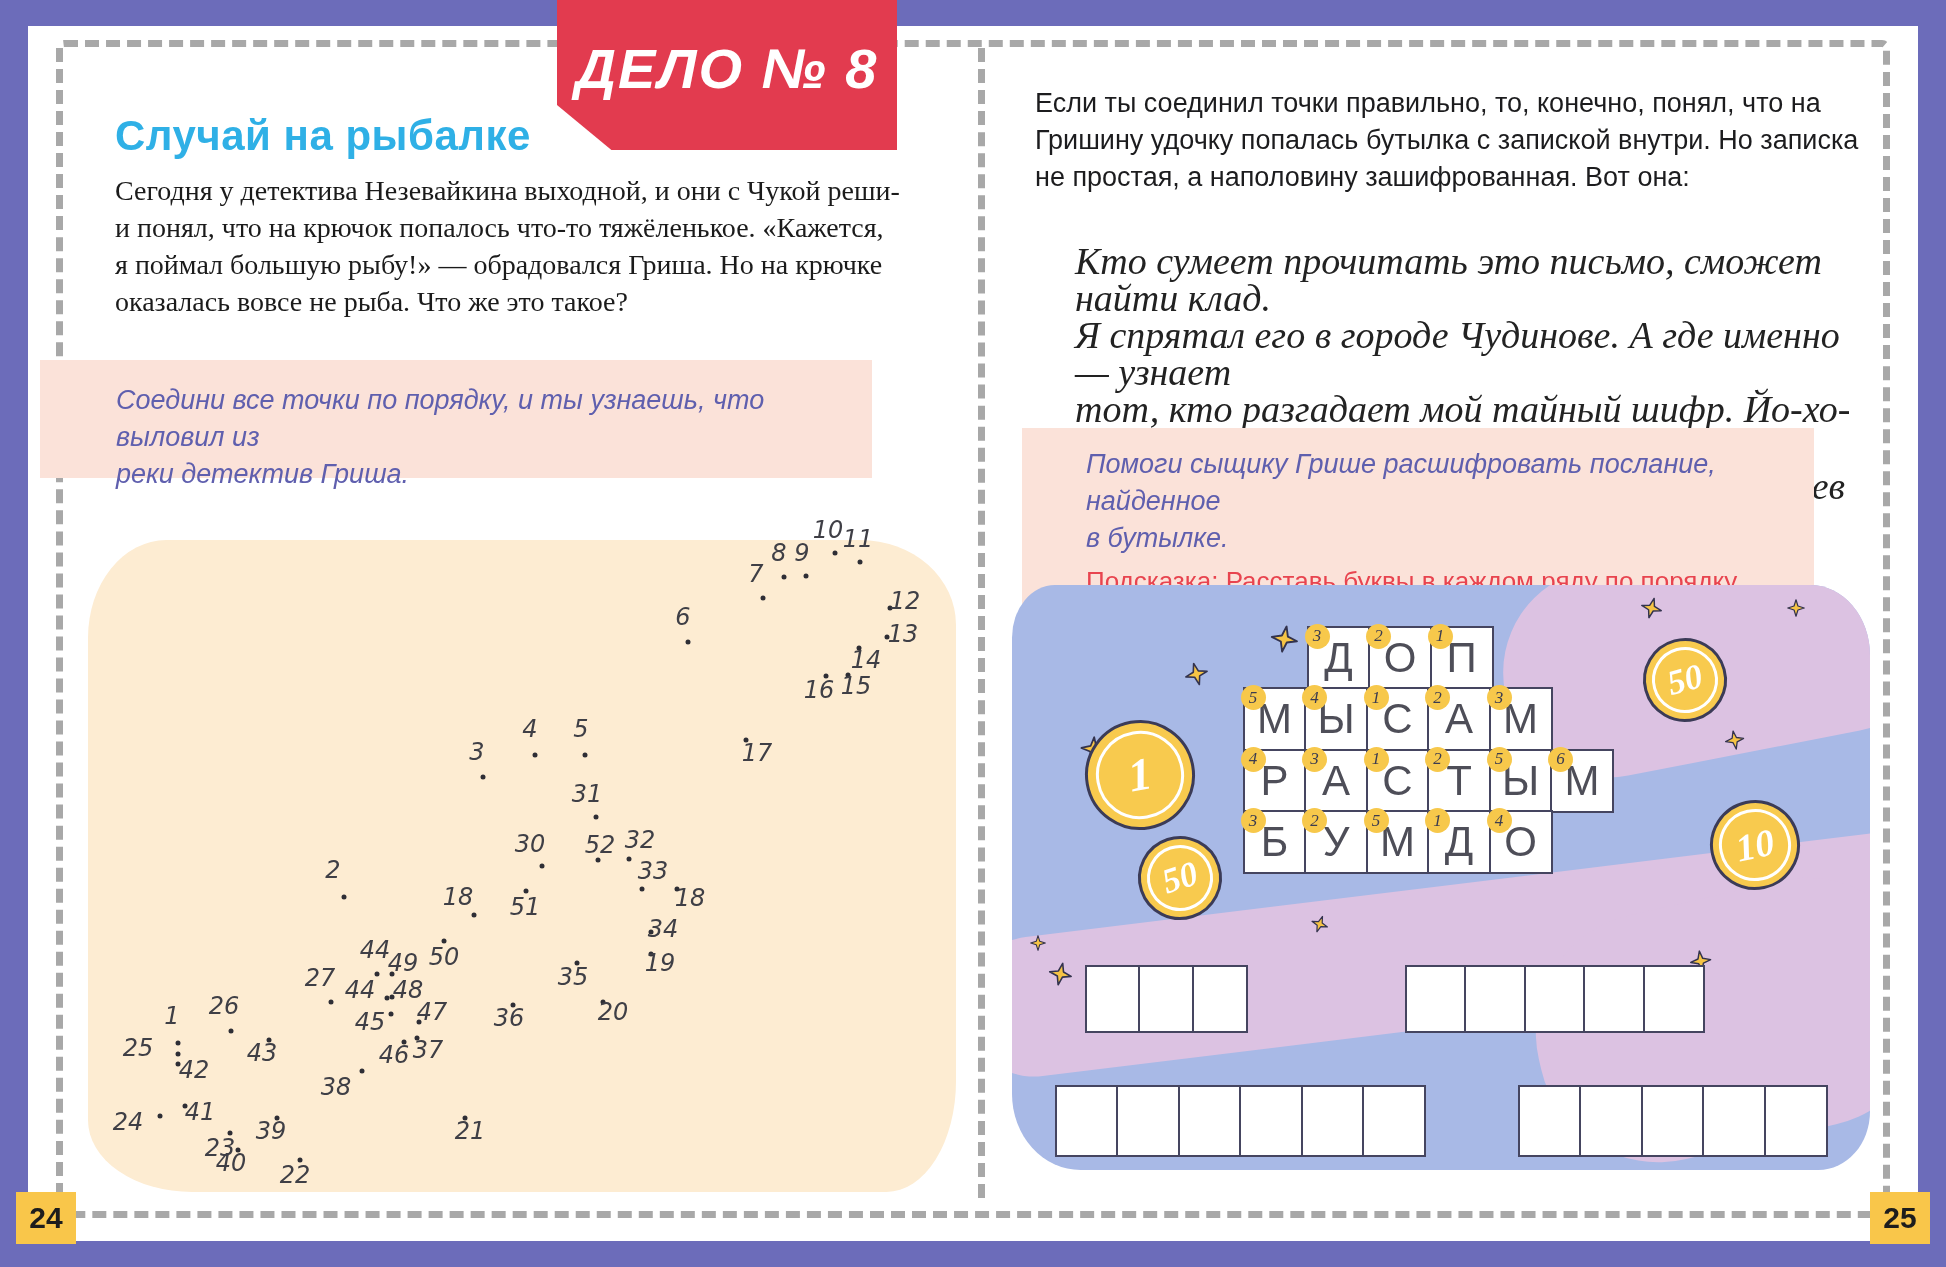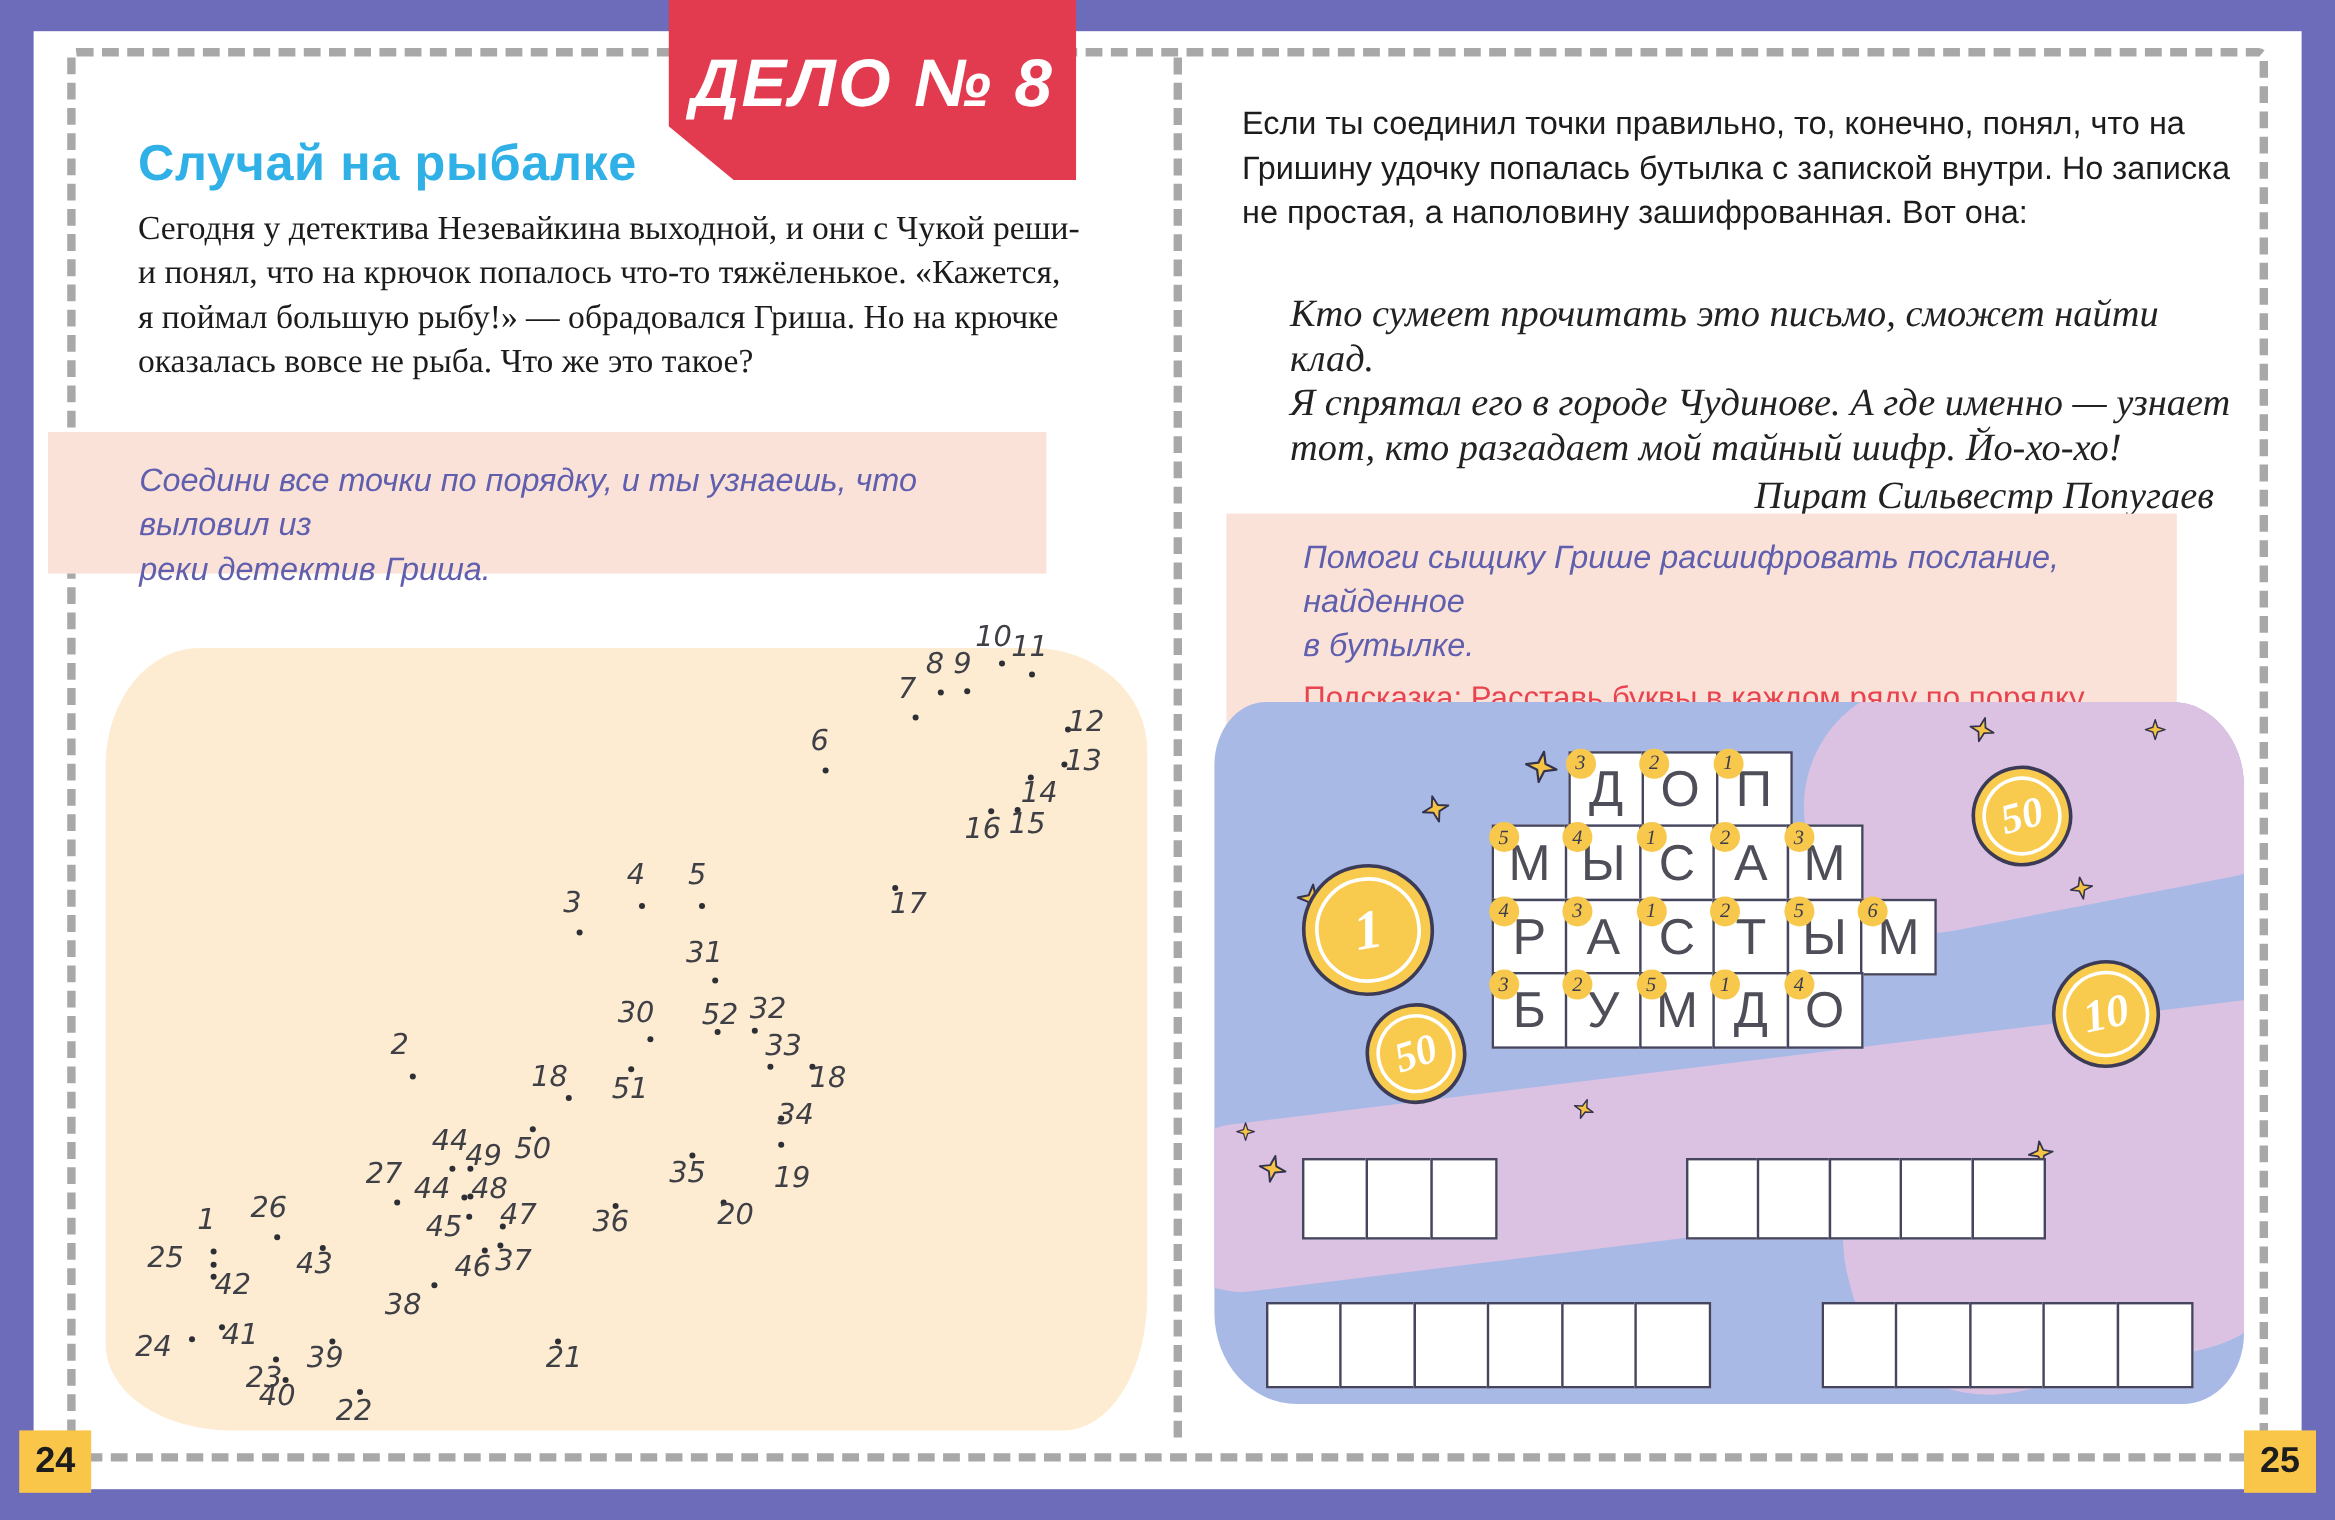--- a/index.html
+++ b/index.html
@@ -19,21 +19,21 @@
   #left-note{left:40px;top:360px;width:832px;height:118px;padding:22px 0 0 76px;box-sizing:border-box;}
   .note-purple{font-style:italic;color:#5f5fae;font-size:27px;line-height:37px;}
   .note-red{color:#e8444f;font-size:26px;line-height:37px;margin-top:6px;}
   
   #dot-blob{position:absolute;left:88px;top:540px;width:868px;height:652px;background:#fdecd2;
     border-radius:9% 11% 8% 12% / 15% 13% 17% 11%;}
   .dot{position:absolute;width:5px;height:5px;border-radius:50%;background:#2e2e35;transform:translate(-50%,-50%);}
   .dot-label{position:absolute;transform:translate(-50%,-50%);font-style:italic;font-size:24px;color:#3f3f46;font-family:"DejaVu Sans",sans-serif;white-space:nowrap;}
   
   .intro-text{position:absolute;left:1035px;top:85px;width:860px;font-size:27px;line-height:37px;color:#1c1c1e;}
-  #quote{position:absolute;left:1075px;top:243px;width:790px;font-family:"Liberation Serif",serif;font-style:italic;font-size:32px;line-height:37px;color:#222;}
+  #quote{position:absolute;left:1075px;top:243px;width:790px;font-family:"Liberation Serif",serif;font-style:italic;font-size:38px;line-height:37px;color:#222;}
   #quote .sig{text-align:right;padding-right:20px;margin-top:3px;}
   #right-note{left:1022px;top:428px;width:792px;height:188px;padding:18px 13px 0 64px;box-sizing:border-box;}
   
   #cipher-panel{position:absolute;left:1012px;top:585px;width:858px;height:585px;background:#a8b9e6;
     border-radius:5% 7% 6% 8% / 9% 12% 10% 13%;overflow:hidden;}
   .pink-band{position:absolute;background:#dcc2e2;}
   #band1{width:115%;height:140px;left:-6%;top:300px;transform:rotate(-7deg);border-radius:80px;}
   #band2{width:52%;height:210px;right:-9%;top:-40px;transform:rotate(-11deg);border-radius:110px;}
   #band3{width:46%;height:250px;right:-7%;top:310px;transform:rotate(-13deg);border-radius:120px;}
   .sparkle{position:absolute;}
@@ -108,21 +108,21 @@
       <div class="dot-label" style="left: 866px; top: 660px;">14</div>
       <div class="dot" style="left: 848px; top: 675px;"></div>
       <div class="dot-label" style="left: 856px; top: 686px;">15</div>
       <div class="dot" style="left: 826px; top: 676px;"></div>
       <div class="dot-label" style="left: 819px; top: 690px;">16</div>
       <div class="dot" style="left: 746px; top: 740px;"></div>
       <div class="dot-label" style="left: 757px; top: 753px;">17</div>
       <div class="dot" style="left: 677px; top: 889px;"></div>
       <div class="dot-label" style="left: 690px; top: 898px;">18</div>
       <div class="dot" style="left: 651px; top: 954px;"></div>
-      <div class="dot-label" style="left: 660px; top: 963px; margin-top: 18px;">19</div>
+      <div class="dot-label" style="left: 660px; top: 963px;">19</div>
       <div class="dot" style="left: 603px; top: 1002px;"></div>
       <div class="dot-label" style="left: 613px; top: 1012px;">20</div>
       <div class="dot" style="left: 465px; top: 1118px;"></div>
       <div class="dot-label" style="left: 470px; top: 1131px;">21</div>
       <div class="dot" style="left: 300px; top: 1160px;"></div>
       <div class="dot-label" style="left: 295px; top: 1175px;">22</div>
       <div class="dot" style="left: 230px; top: 1133px;"></div>
       <div class="dot-label" style="left: 220px; top: 1148px;">23</div>
       <div class="dot" style="left: 160px; top: 1116px;"></div>
       <div class="dot-label" style="left: 128px; top: 1122px;">24</div>

